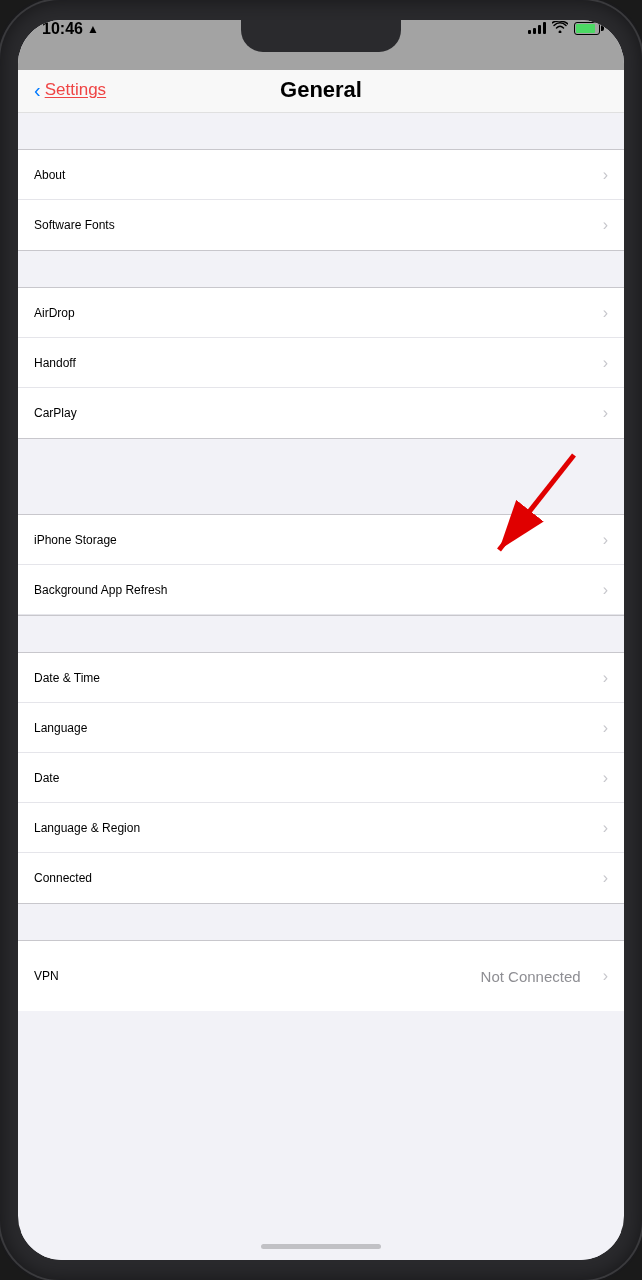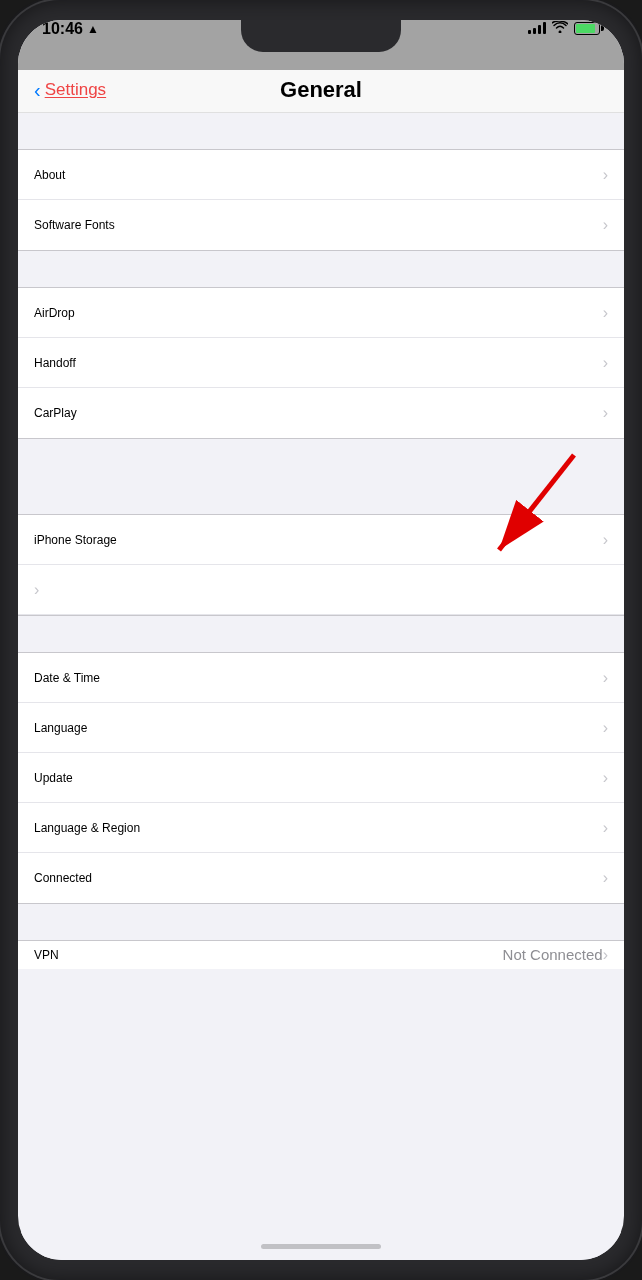--- a/index.html
+++ b/index.html
@@ -219,21 +219,21 @@
       height: 5px;
       background: #000;
       border-radius: 3px;
       opacity: 0.2;
     }
 
     
     .bottom-partial {
       background: white;
       border-top: 1px solid #c8c7cc;
-      padding: 5px 16px;
+      padding: 26px 16px;
       display: flex;
       align-items: center;
       justify-content: space-between;
     }
   </style>
 </head>
 <body>
 
 <div class="phone-frame">
   <div class="phone-screen">
@@ -308,20 +308,21 @@
         </div>
 
         <div class="section-gap"></div>
 
         <div class="list-section" style="position:relative;margin-top:39px;">
           <div class="list-item">
             <span class="list-item-label">iPhone Storage</span>
             <span class="chevron-right">›</span>
           </div>
           <div class="list-item" style="background:#fff;">
+            <span class="list-item-label">Background App Refresh</span>
             <span class="chevron-right">›</span>
           </div>
 
           <svg style="position:absolute; top:-80px; right:20px; width:160px; height:140px; pointer-events:none; z-index:50; overflow:visible;" viewBox="0 0 160 140">
 
             <defs>
               <marker id="arrowhead" markerWidth="10" markerHeight="7" refX="10" refY="3.5" orient="auto">
                 <polygon points="0 0, 10 3.5, 0 7" fill="#e00000"></polygon>
               </marker>
             </defs>
@@ -334,38 +335,38 @@
         <div class="list-section">
           <div class="list-item">
             <span class="list-item-label">Date &amp; Time</span>
             <span class="chevron-right">›</span>
           </div>
           <div class="list-item">
             <span class="list-item-label">Language</span>
             <span class="chevron-right">›</span>
           </div>
           <div class="list-item">
-            <span class="list-item-label">Update</span>
+            <span class="list-item-label">Date</span>
             <span class="chevron-right">›</span>
           </div>
           <div class="list-item">
             <span class="list-item-label">Language &amp; Region</span>
             <span class="chevron-right">›</span>
           </div>
           <div class="list-item">
             <span class="list-item-label">Connected</span>
             <span class="chevron-right">›</span>
           </div>
         </div>
 
         <div class="section-gap"></div>
 
         <div class="bottom-partial">
           <span class="list-item-label">VPN</span>
-          <div style="display:flex;gap:0;">
+          <div style="display:flex;align-items:center;gap:22px;">
             <span style="color:#8e8e93;font-size:15px;">Not Connected</span>
             <span class="chevron-right">›</span>
           </div>
         </div>
 
       </div>
 
       <div class="home-indicator">
         <div class="home-indicator-bar"></div>
       </div>

